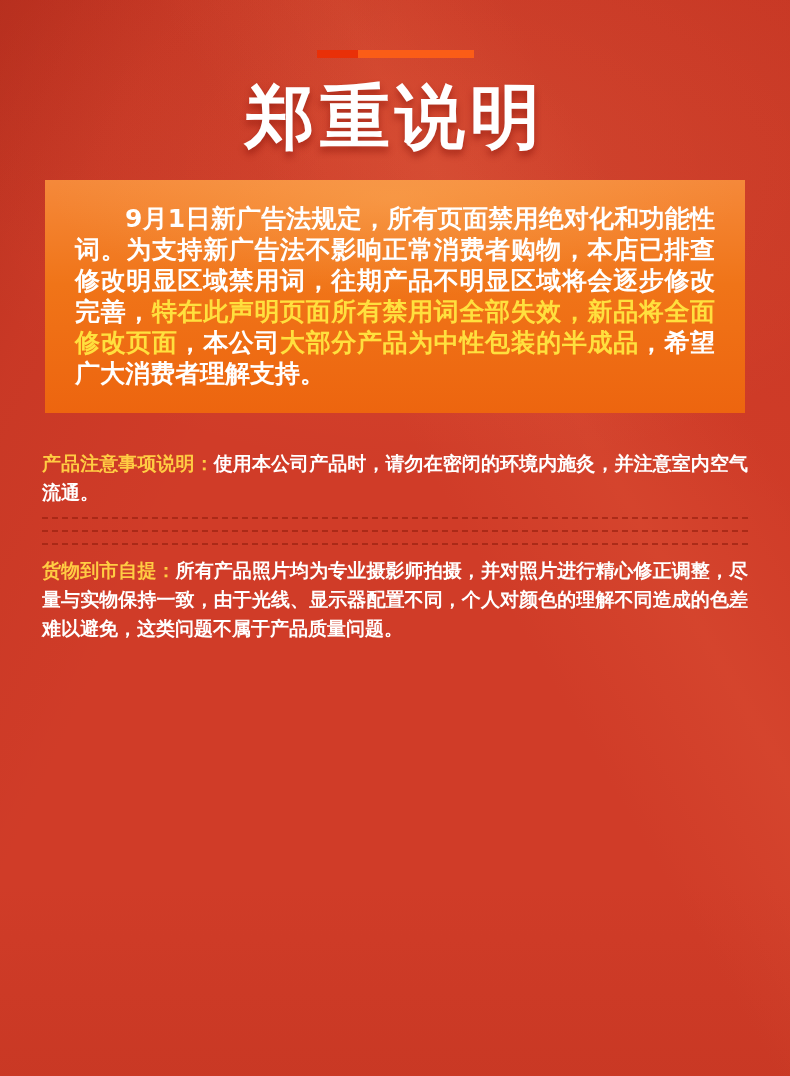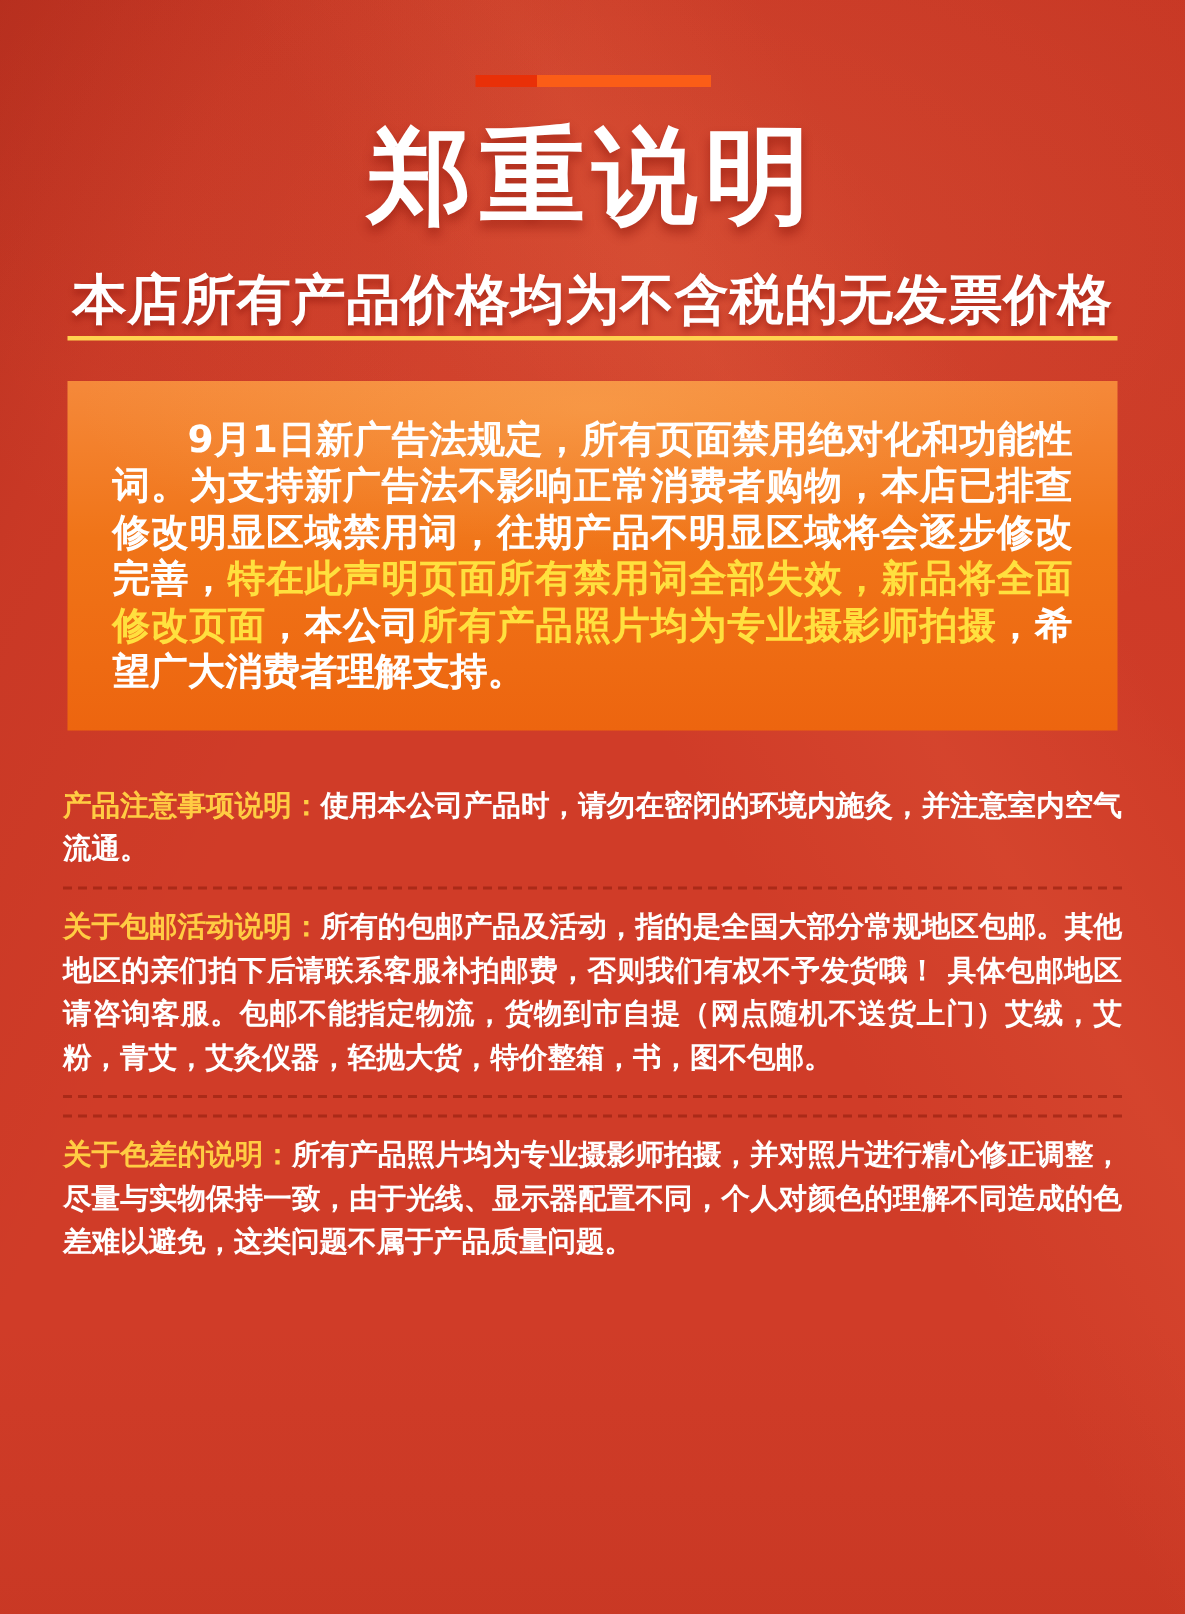--- a/index.html
+++ b/index.html
@@ -80,45 +80,39 @@
 <div class="page">
 
   <div class="deco">
     <span class="bar-left" style="background:#e93008;"></span>
     <span class="bar-right" style="background:#fb5d17;"></span>
   </div>
 
   <div class="title">郑重说明</div>
 
   <div class="subtitles">
-    <div>
-      <span class="subtitle-line">本店所有产品价格均为不含税的无发票价格</span>
-    </div>
   </div>
 
   <div class="law-box">
-    <span class="indent"></span><span>9月1日新广告法规定，所有页面禁用绝对化和功能性词。为支持新广告法不影响正常消费者购物，本店已排查修改明显区域禁用词，往期产品不明显区域将会逐步修改完善，</span><span class="hl">特在此声明页面所有禁用词全部失效，新品将全面修改页面</span><span>，本公司</span><span class="hl">所有产品照片均为专业摄影师拍摄</span><span>，希望广大消费者理解支持。</span>
+    <span class="indent"></span><span>9月1日新广告法规定，所有页面禁用绝对化和功能性词。为支持新广告法不影响正常消费者购物，本店已排查修改明显区域禁用词，往期产品不明显区域将会逐步修改完善，</span><span class="hl">特在此声明页面所有禁用词全部失效，新品将全面修改页面</span><span>，本公司</span><span class="hl">大部分产品为中性包装的半成品</span><span>，希望广大消费者理解支持。</span>
   </div>
 
   <div class="content">
 
     <div class="section">
       <span class="heading">产品注意事项说明：</span><span>使用本公司产品时，请勿在密闭的环境内施灸，并注意室内空气流通。</span>
     </div>
 
     <hr class="divider">
 
-    <div class="section">
-      <span class="heading">关于包邮活动说明：</span><span>所有的包邮产品及活动，指的是全国大部分常规地区包邮。其他地区的亲们拍下后请联系客服补拍邮费，否则我们有权不予发货哦！ 具体包邮地区请咨询客服。包邮不能指定物流，货物到市自提（网点随机不送货上门）艾绒，艾粉，青艾，艾灸仪器，轻抛大货，特价整箱，书，图不包邮。</span>
-    </div>
 
     <hr class="divider">
 
 
     <hr class="divider">
 
     <div class="section">
-      <span class="heading">关于色差的说明：</span><span>所有产品照片均为专业摄影师拍摄，并对照片进行精心修正调整，尽量与实物保持一致，由于光线、显示器配置不同，个人对颜色的理解不同造成的色差难以避免，这类问题不属于产品质量问题。</span>
+      <span class="heading">货物到市自提：</span><span>所有产品照片均为专业摄影师拍摄，并对照片进行精心修正调整，尽量与实物保持一致，由于光线、显示器配置不同，个人对颜色的理解不同造成的色差难以避免，这类问题不属于产品质量问题。</span>
     </div>
 
   </div>
 
 </div>
 
 </body></html>

